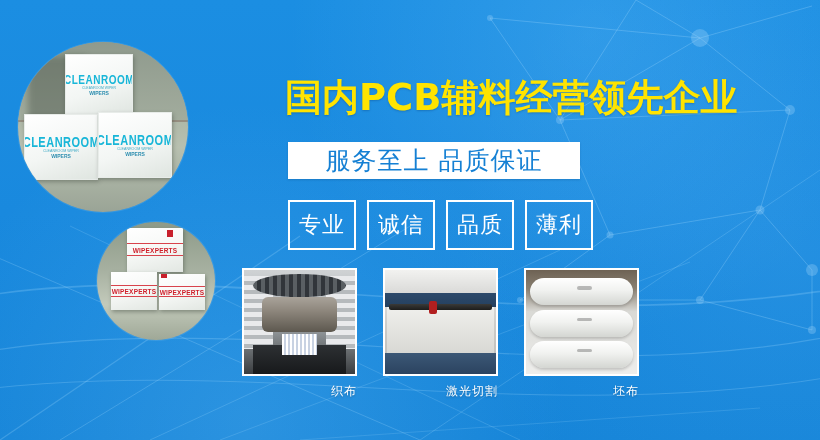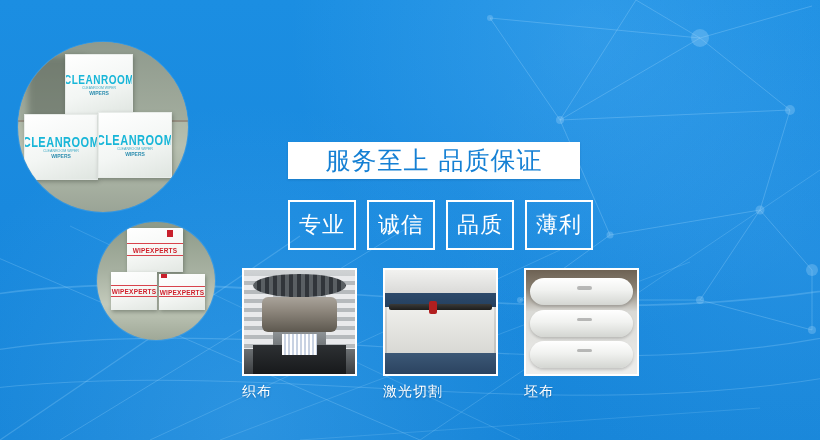--- a/index.html
+++ b/index.html
@@ -117,21 +117,21 @@
   
   #thumbs{
     position:absolute;left:242px;top:268px;display:flex;gap:26px;
   }
   .thumb-cell{width:115px;}
   .thumb{
     width:115px;height:108px;border:2px solid #ffffff;box-sizing:border-box;
     overflow:hidden;position:relative;background:#2a2a2a;
   }
   .thumb-cap{
-    margin-top:7px;text-align:left;color:#ffffff;font-size:14px;letter-spacing:1px;
+    margin-top:7px;text-align:right;color:#ffffff;font-size:12px;letter-spacing:1px;
     white-space:nowrap;font-family:"DejaVu Sans","Liberation Sans",sans-serif;
     text-shadow:0 1px 2px rgba(0,40,80,.35);
   }
   
   .sc-knit{position:absolute;inset:0;
     background:linear-gradient(180deg,#cfd2d4 0%,#b9bdc0 30%,#8d9295 60%,#3a3d40 100%);}
   .sc-knit .spools{position:absolute;left:0;top:6%;width:26%;height:70%;
     background:repeating-linear-gradient(180deg,#e9eaec 0 5px,#b6babd 5px 9px);}
   .sc-knit .spools2{position:absolute;right:0;top:6%;width:26%;height:70%;
     background:repeating-linear-gradient(180deg,#e9eaec 0 5px,#b6babd 5px 9px);}
@@ -270,20 +270,21 @@
       <div class="wp" id="wp-bl">
         <span class="wtitle">WIPEXPERTS</span>
       </div>
       <div class="wp" id="wp-br">
         <span class="wtitle">WIPEXPERTS</span>
         <span class="wp-tag" style="left:2px;top:-3px;"></span>
       </div>
     </div>
   </div>
 
+  <div id="headline">国内PCB辅料经营领先企业</div>
 
   <div id="tags">
     <div class="tag">
       <span>专业</span>
     </div>
     <div class="tag">
       <span>诚信</span>
     </div>
     <div class="tag">
       <span>品质</span>

